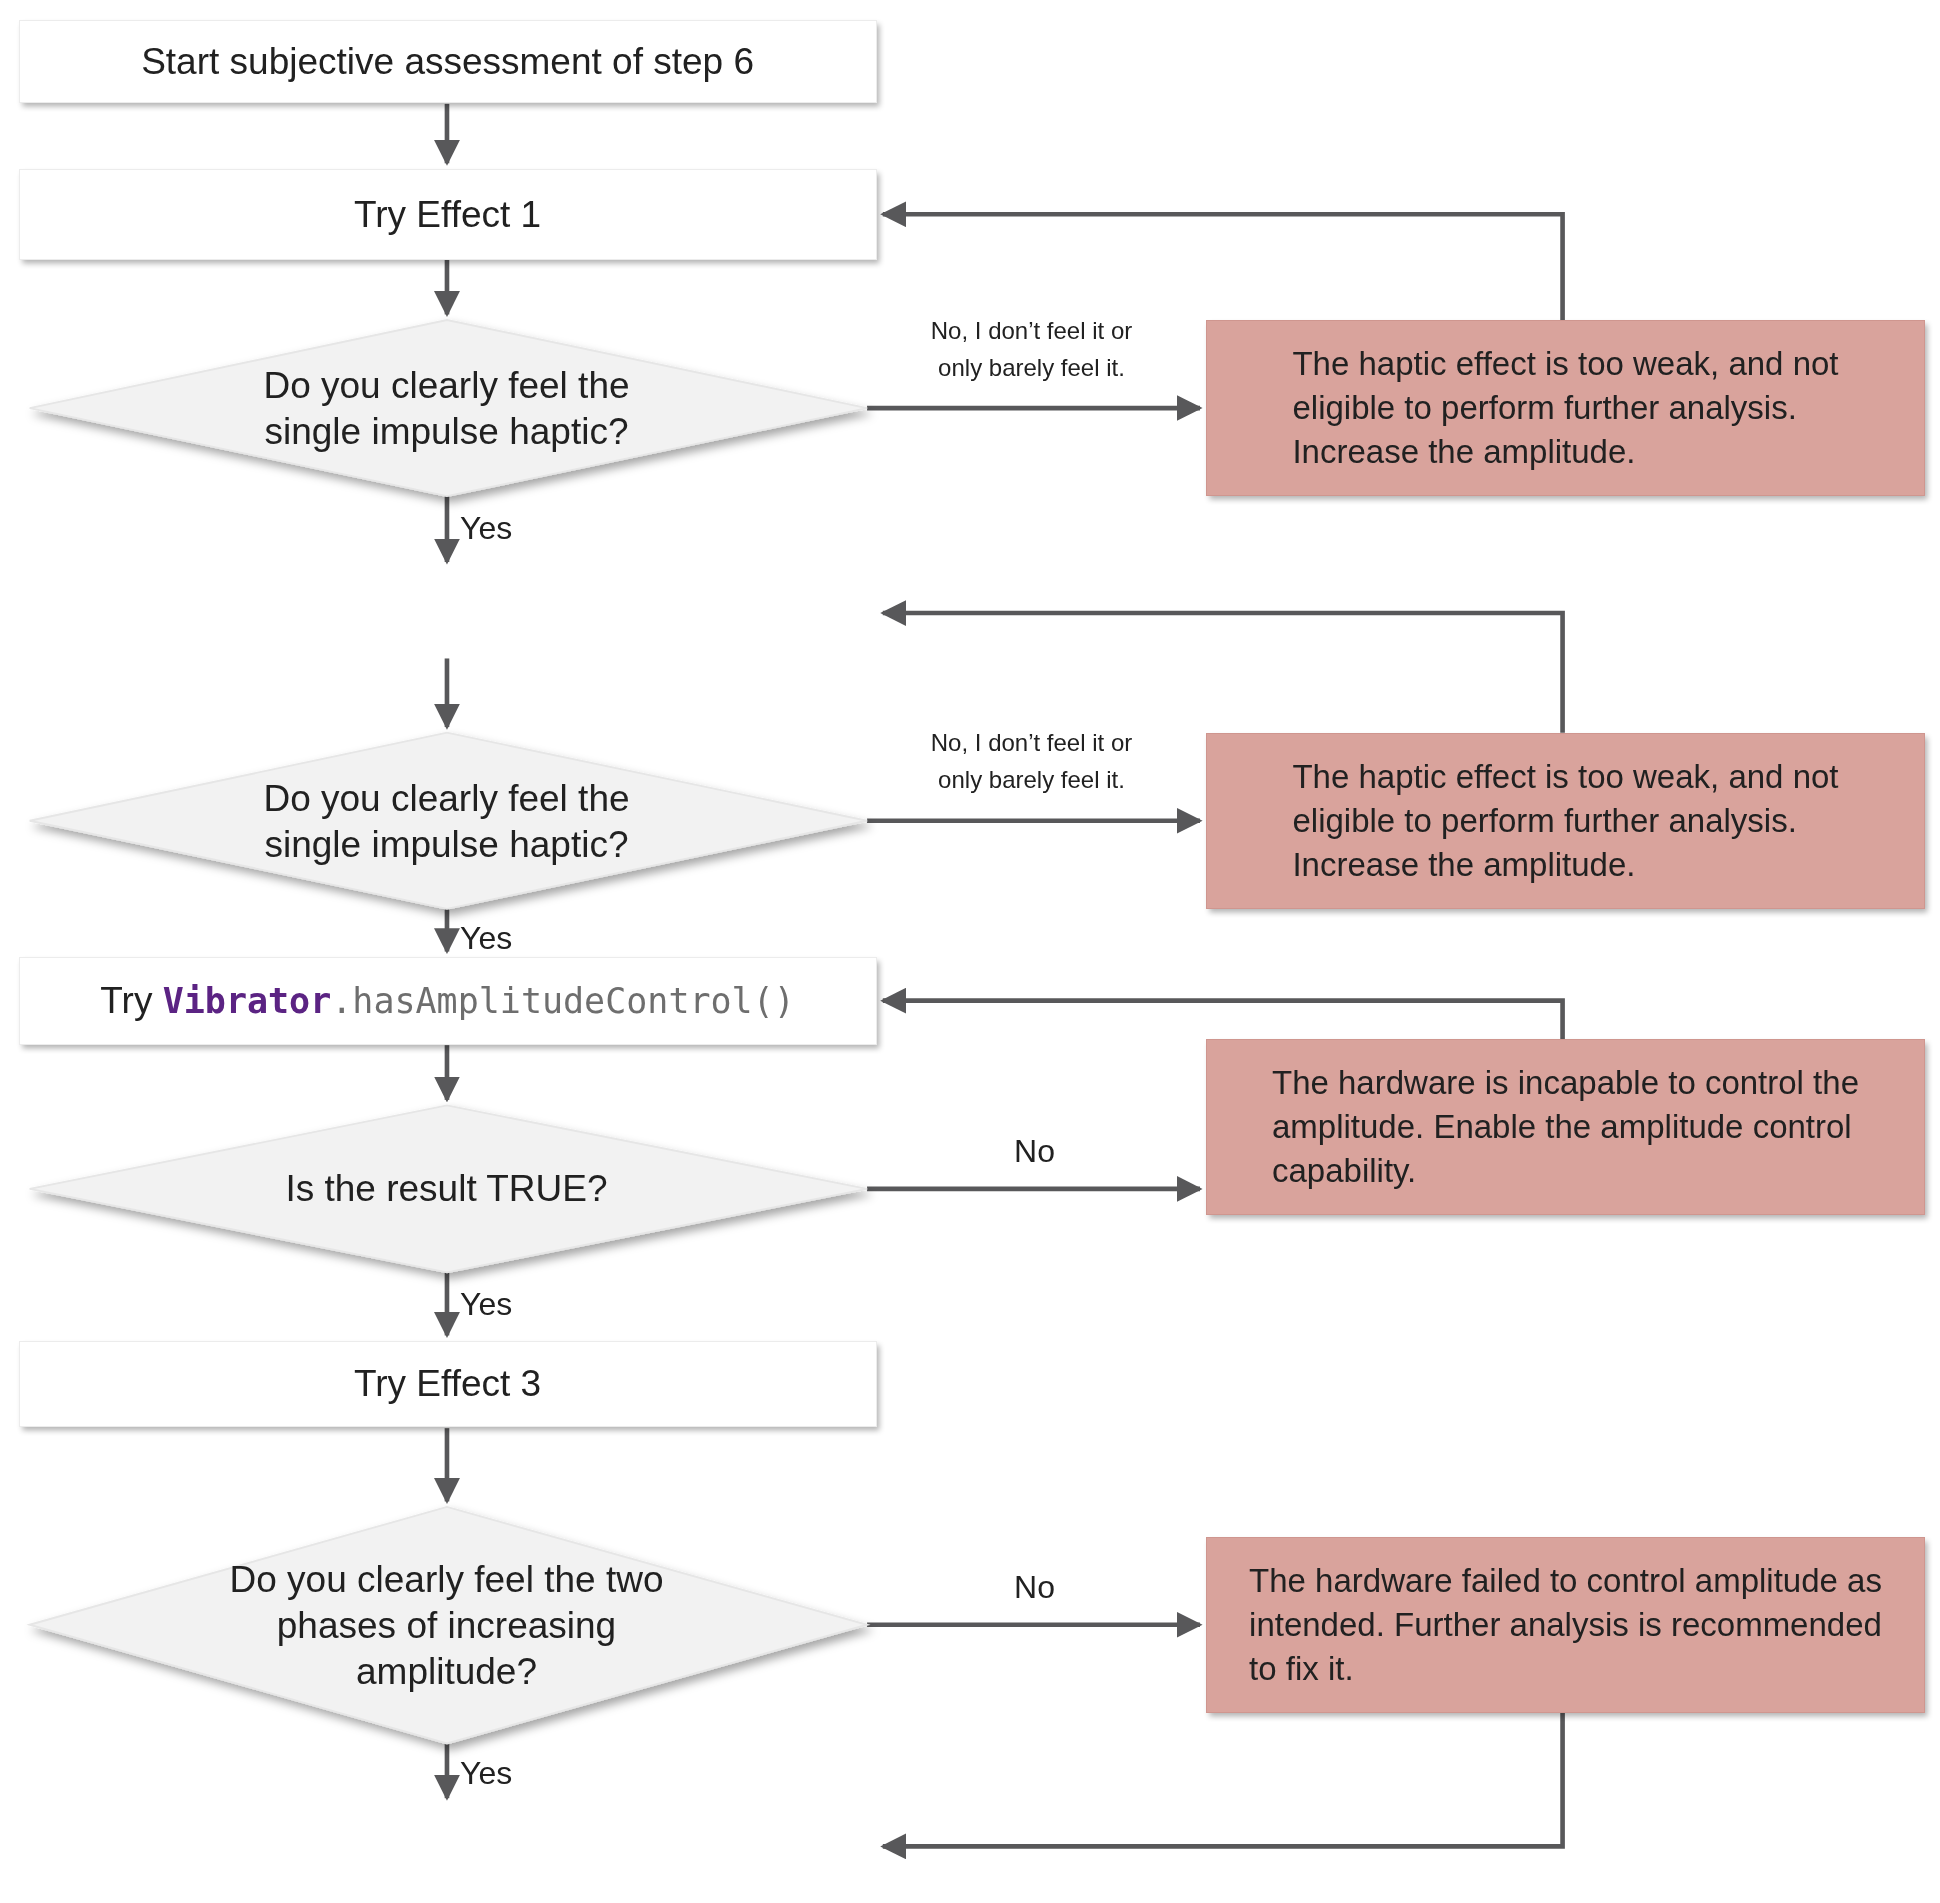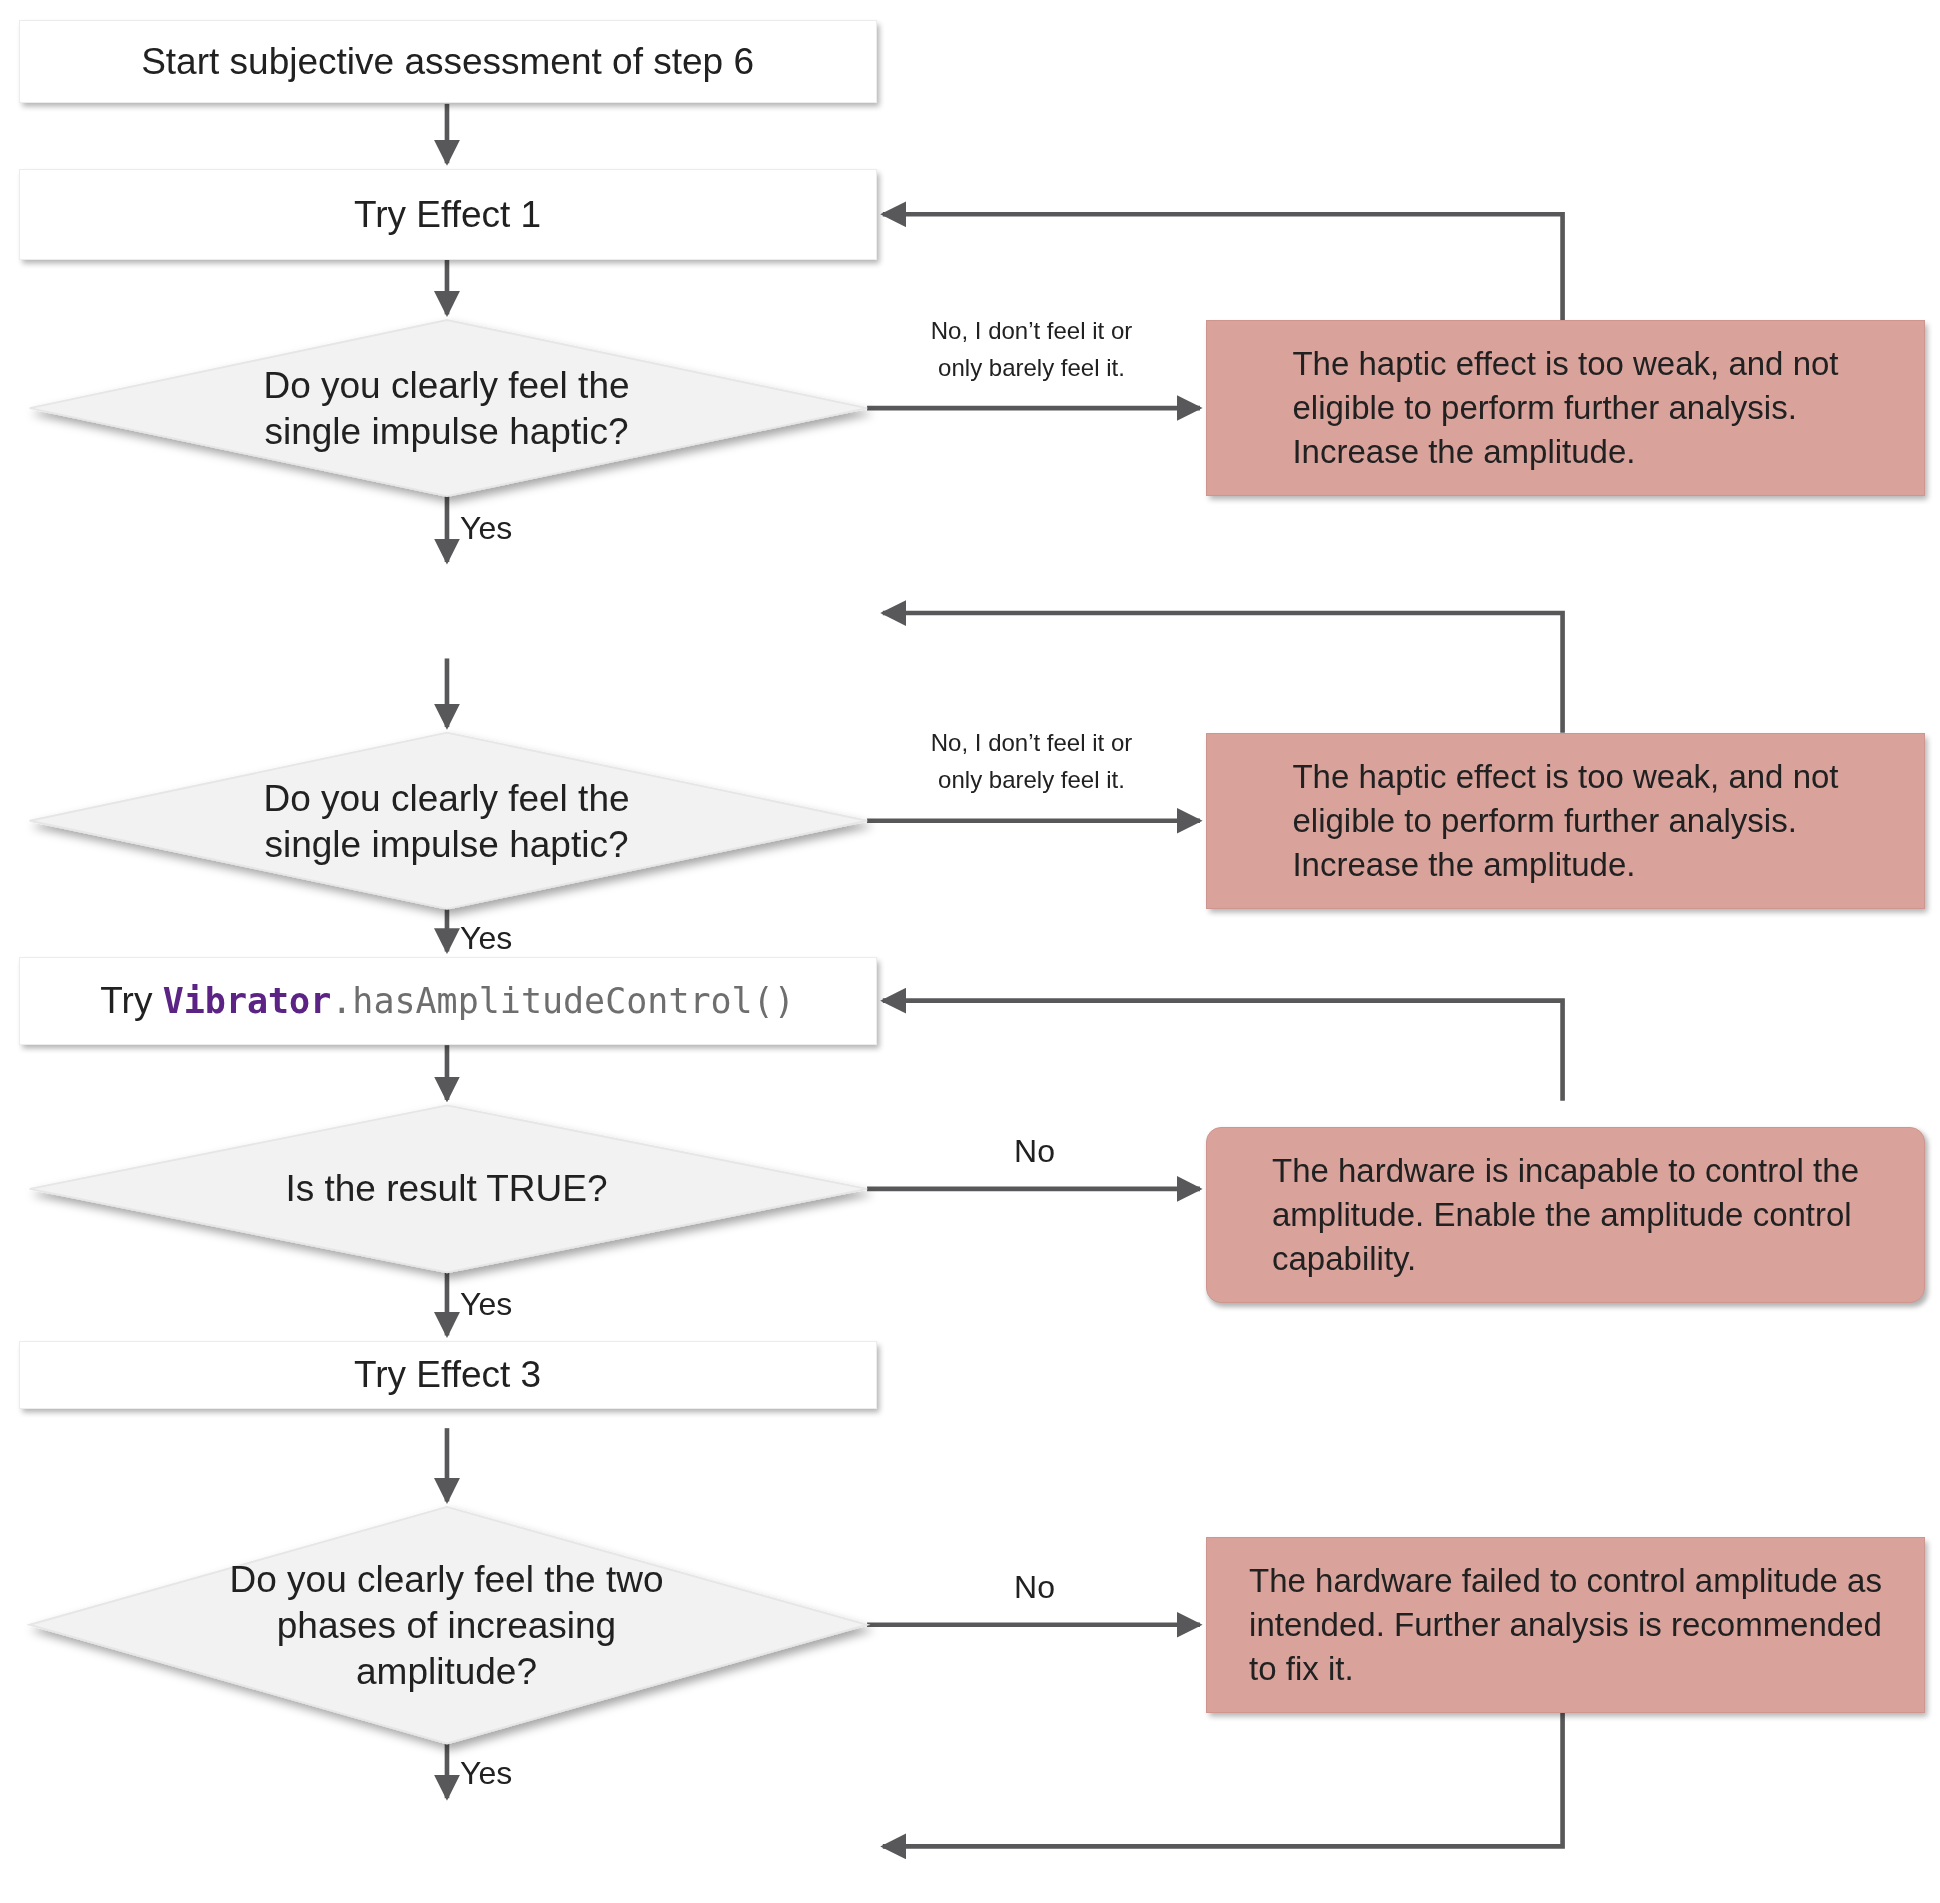--- a/index.html
+++ b/index.html
@@ -94,21 +94,21 @@
 
   <div class="box" style="top:169px;height:91px;">
     <span>Try Effect 1</span>
   </div>
 
 
   <div class="box" style="top:957px;height:88px;">
     <span class="api-text"><span class="api-prefix">Try </span><span class="api-class">Vibrator</span><span class="api-method">.hasAmplitudeControl()</span></span>
   </div>
 
-  <div class="box" style="top:1341px;height:68px;">
+  <div class="box" style="top:1341px;height:86px;">
     <span>Try Effect 3</span>
   </div>
 
 
   <div class="diamond-label" style="top:362px;height:93px;">Do you clearly feel the
 single impulse haptic?</div>
   <div class="diamond-label" style="top:775px;height:93px;">Do you clearly feel the
 single impulse haptic?</div>
   <div class="diamond-label" style="top:1166px;height:46px;">Is the result TRUE?</div>
   <div class="diamond-label" style="top:1556px;height:139px;">Do you clearly feel the two
@@ -118,21 +118,21 @@
   <div class="fail" style="top:320px;">
     <span>The haptic effect is too weak, and not
 eligible to perform further analysis.
 Increase the amplitude.</span>
   </div>
   <div class="fail" style="top:733px;">
     <span>The haptic effect is too weak, and not
 eligible to perform further analysis.
 Increase the amplitude.</span>
   </div>
-  <div class="fail" style="top:1127px;border-radius:15px;">
+  <div class="fail" style="top:1039px;">
     <span>The hardware is incapable to control the
 amplitude. Enable the amplitude control
 capability.</span>
   </div>
   <div class="fail" style="top:1537px;">
     <span>The hardware failed to control amplitude as
 intended. Further analysis is recommended
 to fix it.</span>
   </div>
 

